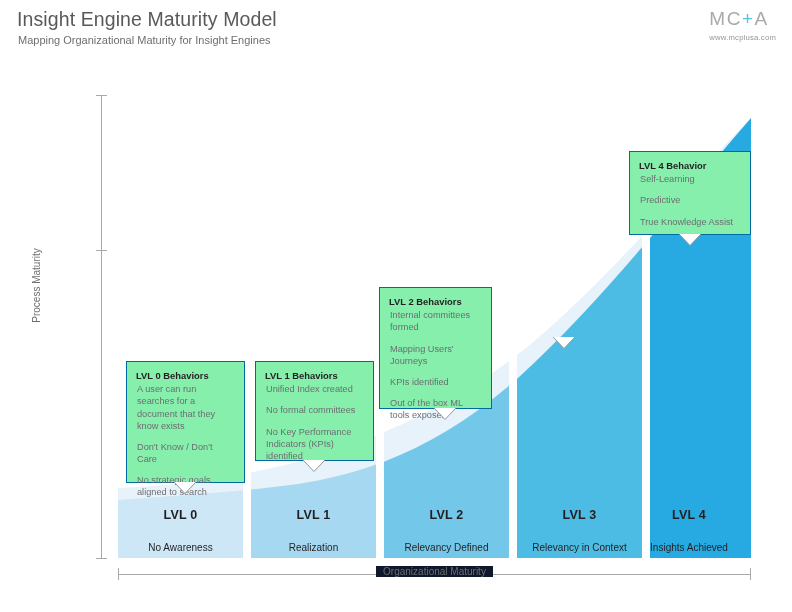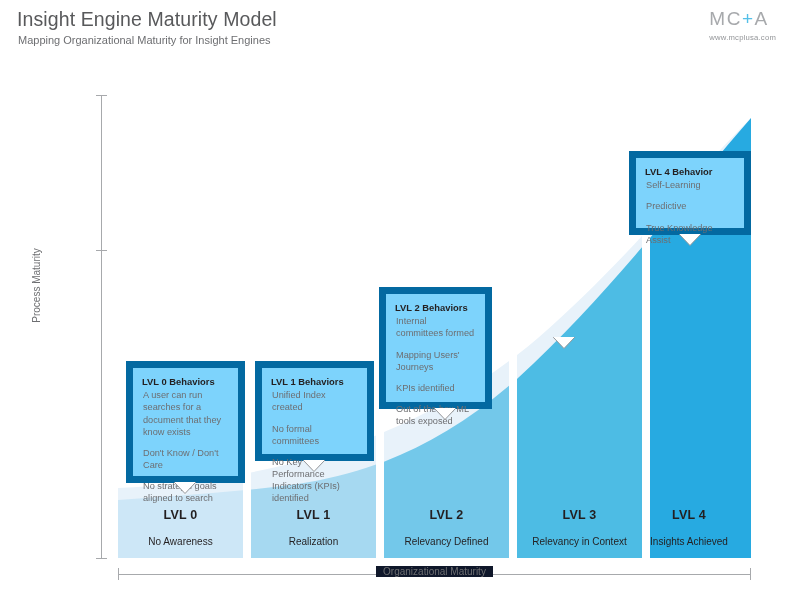--- a/index.html
+++ b/index.html
@@ -59,25 +59,25 @@
   
   .chart{position:absolute;left:118px;top:110px;width:633px;height:448px;}
   .chart svg{display:block;width:633px;height:448px;}
 
   
   .lvl-cap{
     position:absolute;text-align:center;color:#231f20;line-height:1.25;
     pointer-events:none;
   }
   .lvl-cap .big{font-size:12.5px;font-weight:700;display:block;letter-spacing:.2px;}
-  .lvl-cap .small{font-size:10px;font-weight:400;display:block;margin-top:12px;}
+  .lvl-cap .small{font-size:10px;font-weight:400;display:block;margin-top:18px;}
 
   
   .callout{
-    position:absolute;background:#7dd3fc;border:7px solid #0369a1;
+    position:absolute;background:#86efac;border:1px solid #0369a1;
     box-sizing:border-box;padding:8px 9px 9px 9px;
   }
   .callout .hd{
     font-size:9.4px;font-weight:700;color:#231f20;margin:0 0 1px 0;line-height:1.3;
   }
   .callout p{
     margin:1px;font-size:9.2px;color:#6d6e71;line-height:1.32;
   }
   .callout p + p{margin-top:9px;}
   .callout p.tight{margin-top:0;}

